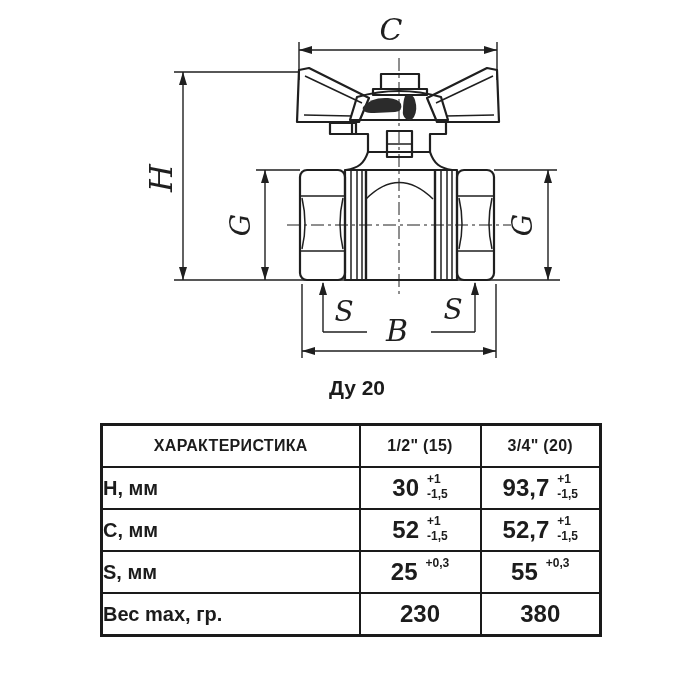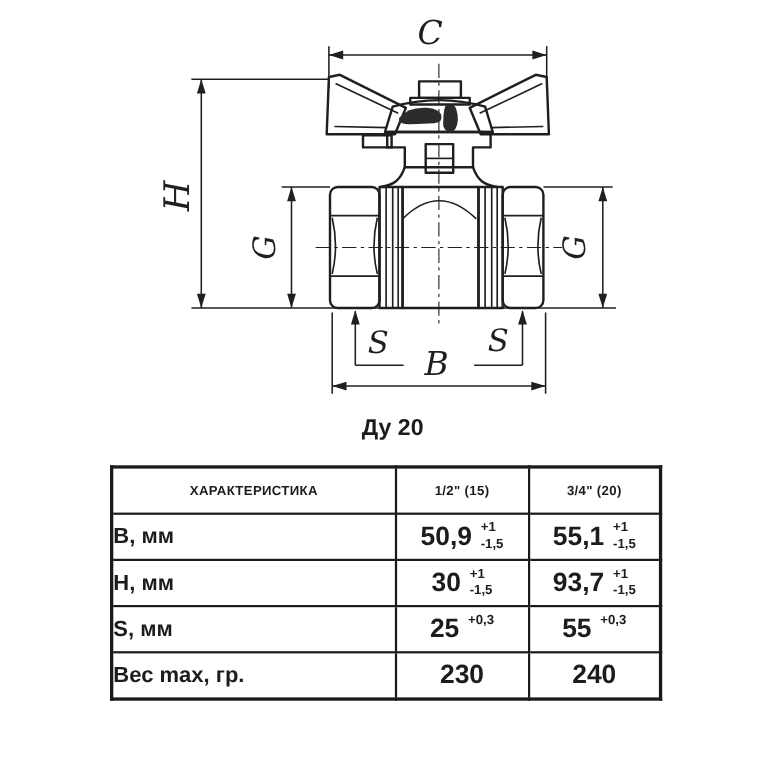--- a/index.html
+++ b/index.html
@@ -15,21 +15,21 @@
 
   table.spec{
     position:absolute;left:100px;top:423px;width:499px;
     border-collapse:collapse;table-layout:fixed;
     border:3px solid #1a1a1a;background:#fff;
   }
   table.spec th, table.spec td{
     border:2px solid #1a1a1a;padding:0;vertical-align:middle;
   }
   table.spec th{
-    height:40px;font-size:12px;font-weight:bold;text-align:center;
+    height:40px;font-size:16px;font-weight:bold;text-align:center;
     letter-spacing:0.3px;
   }
   table.spec td{height:40px;}
   td.lbl{
     text-align:left;padding-left:16px;font-size:20px;font-weight:bold;
   }
   .val{display:flex;align-items:center;justify-content:center;gap:8px;}
   .num{font-size:24px;font-weight:bold;}
   .tol{
     display:flex;flex-direction:column;justify-content:center;
@@ -162,54 +162,54 @@
     </colgroup>
     <thead>
       <tr>
         <th>ХАРАКТЕРИСТИКА</th>
         <th>1/2" (15)</th>
         <th>3/4" (20)</th>
       </tr>
     </thead>
     <tbody>
       <tr>
-        <td class="lbl">B, мм</td>
-        <td>
-          <div class="val">
-              <span class="num">50,9</span>
-              <span class="tol">
-                <span class="tp">+1</span>
-                <span class="tm">-1,5</span>
-              </span>
-            </div>
-        </td>
-        <td>
-          <div class="val">
-              <span class="num">55,1</span>
-              <span class="tol">
-                <span class="tp">+1</span>
-                <span class="tm">-1,5</span>
-              </span>
-            </div>
-        </td>
-      </tr>
-      <tr>
         <td class="lbl">H, мм</td>
         <td>
           <div class="val">
               <span class="num">30</span>
               <span class="tol">
                 <span class="tp">+1</span>
                 <span class="tm">-1,5</span>
               </span>
             </div>
         </td>
         <td>
           <div class="val">
               <span class="num">93,7</span>
+              <span class="tol">
+                <span class="tp">+1</span>
+                <span class="tm">-1,5</span>
+              </span>
+            </div>
+        </td>
+      </tr>
+      <tr>
+        <td class="lbl">C, мм</td>
+        <td>
+          <div class="val">
+              <span class="num">52</span>
+              <span class="tol">
+                <span class="tp">+1</span>
+                <span class="tm">-1,5</span>
+              </span>
+            </div>
+        </td>
+        <td>
+          <div class="val">
+              <span class="num">52,7</span>
               <span class="tol">
                 <span class="tp">+1</span>
                 <span class="tm">-1,5</span>
               </span>
             </div>
         </td>
       </tr>
       <tr>
         <td class="lbl">S, мм</td>
         <td>
@@ -233,19 +233,19 @@
       </tr>
       <tr>
         <td class="lbl">Вес max, гр.</td>
         <td>
           <div class="val">
               <span class="num">230</span>
             </div>
         </td>
         <td>
           <div class="val">
-              <span class="num">240</span>
+              <span class="num">380</span>
             </div>
         </td>
       </tr>
     </tbody>
   </table>
 </div>
 
 </body></html>

